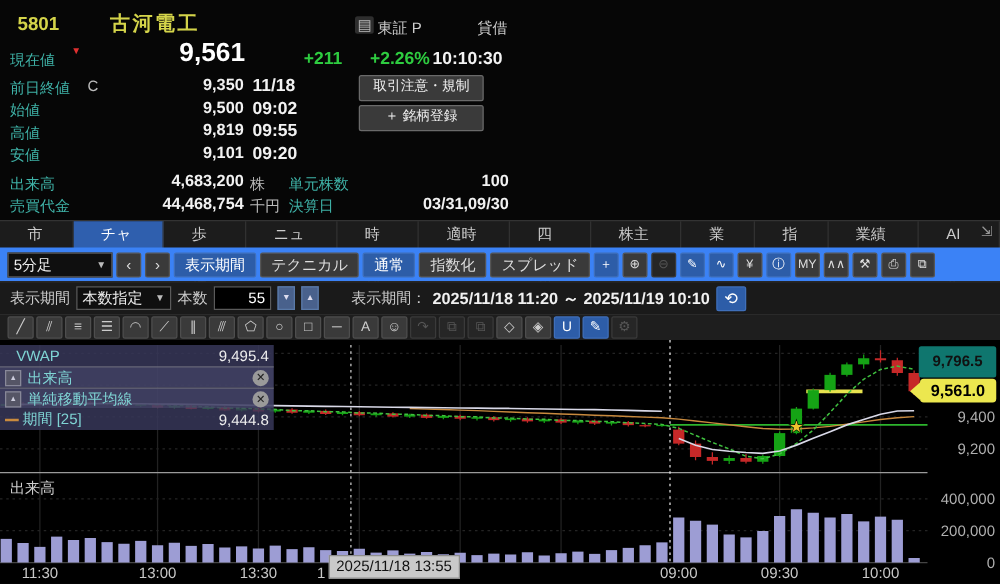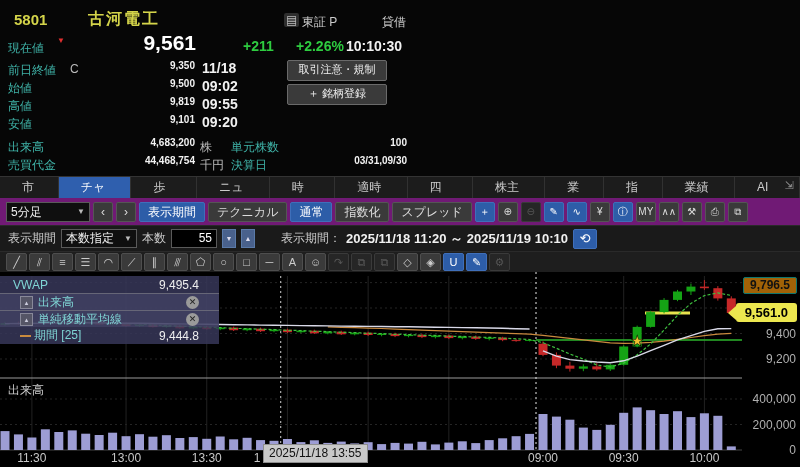--- a/index.html
+++ b/index.html
@@ -7,36 +7,36 @@
        font-family:"Liberation Sans","DejaVu Sans",sans-serif;color:#ddd;}
   .abs{position:absolute;}
   
   .hdr{position:absolute;top:0;left:0;width:800px;height:176px;background:#060606;}
   .code{left:14px;top:11px;font-size:15px;font-weight:bold;color:#d4d44a;}
   .sname{left:88px;top:9px;font-size:16px;font-weight:bold;color:#d4d44a;letter-spacing:2px;}
   .docic{left:284px;top:13px;font-size:12px;color:#bbb;background:#2e2e2e;padding:0 2px;border-radius:2px;}
   .market{left:302px;top:14px;font-size:12px;color:#ccc;}
   .margin{left:382px;top:14px;font-size:12px;color:#ccc;}
   .tlabel{font-size:12px;color:#3fb3a8;}
-  .val{font-size:10px;font-weight:600;color:#f2f2f2;text-align:right;}
+  .val{font-size:13px;font-weight:600;color:#f2f2f2;text-align:right;}
   .tm{font-size:14px;font-weight:600;color:#f2f2f2;}
   .bigprice{left:90px;top:31px;width:106px;font-size:21px;font-weight:bold;color:#fff;text-align:right;}
   .arrow-dn{left:57px;top:36px;font-size:8px;color:#e03030;}
   .chg{font-size:14px;font-weight:600;color:#2ecc40;}
   .hflag{font-size:12px;color:#bbb;}
   .hbtn{position:absolute;left:287px;width:98px;height:19px;background:#3a3a3a;border:1px solid #6a6a6a;
         color:#eee;font-size:11px;line-height:17px;text-align:center;border-radius:2px;cursor:default;}
   
   .tabs{position:absolute;top:176px;left:0;width:800px;height:22px;background:#1c1c1c;display:flex;
         border-top:1px solid #333;border-bottom:1px solid #101010;}
   .tab{padding:0 22px;line-height:21px;font-size:12px;color:#ccc;border-right:1px solid #313131;cursor:default;}
   .tab.active{background:#2f5fae;color:#fff;}
   .tabexp{position:absolute;right:6px;top:3px;font-size:11px;color:#999;}
   
-  .tb1{position:absolute;top:198px;left:0;width:800px;height:27px;background:#701a75;display:flex;align-items:center;gap:3px;padding-left:6px;box-sizing:border-box;}
+  .tb1{position:absolute;top:198px;left:0;width:800px;height:27px;background:#3b82f6;display:flex;align-items:center;gap:3px;padding-left:6px;box-sizing:border-box;}
   .dd{width:84px;height:20px;background:#0f0f0f;border:1px solid #5a5a5a;font-size:12px;color:#eee;
       line-height:18px;padding:0 4px;box-sizing:border-box;display:flex;}
   .dd .car{margin-left:auto;font-size:8px;color:#bbb;line-height:18px;}
   .sq{width:20px;height:20px;background:#3a3a3a;border:1px solid #555;color:#ddd;font-size:12px;
       text-align:center;line-height:18px;box-sizing:border-box;border-radius:2px;}
   .tbtn{height:20px;background:#3a3a3a;border:1px solid #555;color:#ddd;font-size:12px;line-height:18px;
         padding:0 8px;box-sizing:border-box;border-radius:2px;}
   .blue{background:#2d5da8 !important;border-color:#3f6fba !important;color:#fff !important;}
   .dim{background:#262626 !important;color:#555 !important;border-color:#3a3a3a !important;}
   .tb2{position:absolute;top:225px;left:0;width:800px;height:26px;background:#1a1a1a;display:flex;align-items:center;gap:5px;padding-left:8px;box-sizing:border-box;border-top:1px solid #2a2a2a;}
@@ -44,29 +44,29 @@
   .dd2{width:76px;height:19px;background:#0f0f0f;border:1px solid #5a5a5a;font-size:12px;color:#eee;line-height:17px;padding:0 4px;box-sizing:border-box;display:flex;}
   .cnt{width:46px;height:19px;background:#000;border:1px solid #5a5a5a;font-size:12px;color:#fff;line-height:17px;text-align:right;padding:0 4px;box-sizing:border-box;}
   .spin{width:14px;height:19px;background:#49618c;border:1px solid #5a7aa8;color:#dde;font-size:7px;text-align:center;line-height:17px;box-sizing:border-box;}
   .range{font-size:13px;font-weight:600;color:#f0f0f0;}
   .reset{width:24px;height:20px;background:#2d5da8;border:1px solid #3f6fba;color:#fff;font-size:13px;text-align:center;line-height:18px;border-radius:2px;box-sizing:border-box;}
   .dbar{position:absolute;top:251px;left:0;width:800px;height:21px;background:#1e1e1e;display:flex;align-items:center;gap:2px;padding-left:6px;box-sizing:border-box;border-top:1px solid #2a2a2a;}
   .dic{width:21px;height:18px;background:#3a3a3a;border:1px solid #4e4e4e;color:#ccc;font-size:11px;text-align:center;line-height:16px;box-sizing:border-box;border-radius:2px;}
   
   .chart{position:absolute;top:272px;left:0;width:800px;height:195px;background:#000;}
   .legend{position:absolute;top:4px;left:0;width:219px;font-size:12px;z-index:5;}
-  .lrow{height:17px;display:flex;align-items:center;background:rgba(56,56,90,0.84);padding:0 20px;box-sizing:border-box;}
+  .lrow{height:17px;display:flex;align-items:center;background:rgba(56,56,90,0.84);padding:0 4px;box-sizing:border-box;}
   .lrow.lhdr{background:rgba(68,68,104,0.9);border-top:1px solid #667;}
   .coll{width:13px;height:13px;background:#556;border:1px solid #889;color:#ccd;font-size:7px;text-align:center;line-height:11px;margin-right:5px;box-sizing:border-box;}
   .xcls{margin-left:auto;width:13px;height:13px;background:#9a9a9a;border-radius:50%;color:#222;font-size:9px;font-weight:bold;text-align:center;line-height:13px;}
   .lcy{color:#7fd4d4;}
   .lval{margin-left:auto;color:#eee;}
   .ldash{width:11px;border-top:2px solid;margin-right:3px;}
   .lind{padding-left:13px;}
-  .badge-high{position:absolute;top:5px;right:3px;background:#a16207;border:1px solid #0f766e;color:#111;
+  .badge-high{position:absolute;top:5px;right:3px;background:#0f766e;border:5px solid #0f766e;color:#111;
       font-size:12px;font-weight:bold;height:15px;line-height:15px;padding:0 6px;border-radius:2px;z-index:6;margin-left:14px;}
   .badge-cur{position:absolute;top:31px;right:3px;background:#ece74f;color:#000;font-size:13px;font-weight:bold;
       height:19px;line-height:19px;padding:0 9px;border-radius:3px;z-index:6;}
   .badge-cur:before{content:"";position:absolute;left:-8px;top:3px;border:7px solid transparent;border-right:8px solid #ece74f;border-left:none;}
   .tooltip{position:absolute;left:263px;top:172px;background:#c9c9c9;border:1px solid #8e8e8e;color:#111;
       font-size:12px;line-height:17px;padding:0 5px;z-index:6;}
 </style>
 </head>
 <body>
 

